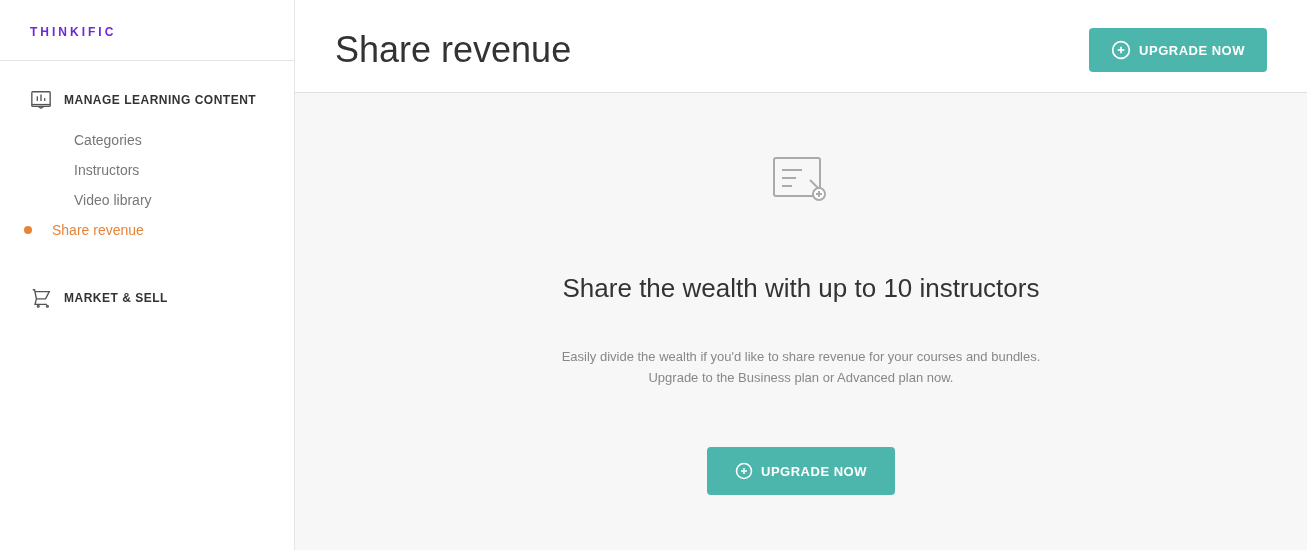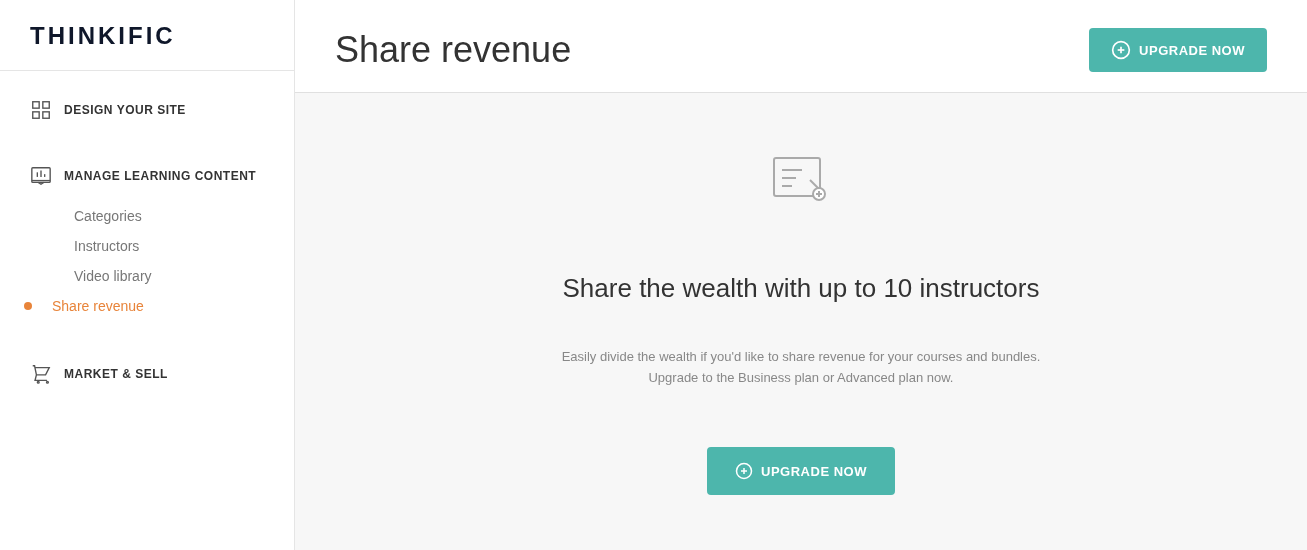--- a/index.html
+++ b/index.html
@@ -24,24 +24,24 @@
       height: 550px;
       overflow: hidden;
     }
 
     .logo-area {
       padding: 22px 30px 20px 30px;
       border-bottom: 1px solid #e5e5e5;
     }
 
     .logo-text {
-      font-size: 24px;
+      font-size: 12px;
       font-weight: 600;
       letter-spacing: 3px;
-      color: #0f172a;
+      color: #6d28d9;
       text-transform: uppercase;
     }
 
     .nav-section {
       padding: 18px 0 6px 0;
     }
 
     .nav-item-main {
       display: flex;
       align-items: center;
@@ -187,31 +187,20 @@
     }
   </style>
 </head>
 <body>
 
 <aside class="sidebar">
   <div class="logo-area">
     <span class="logo-text">THINKIFIC</span>
   </div>
 
-  <div class="nav-section">
-    <div class="nav-item-main">
-      <svg class="nav-icon" viewBox="0 0 24 24" fill="none" stroke="#555" stroke-width="1.5">
-        <rect x="3" y="3" width="7" height="7"></rect>
-        <rect x="14" y="3" width="7" height="7"></rect>
-        <rect x="3" y="14" width="7" height="7"></rect>
-        <rect x="14" y="14" width="7" height="7"></rect>
-      </svg>
-      <span class="nav-item-label">DESIGN YOUR SITE</span>
-    </div>
-  </div>
 
   <div class="nav-section">
     <div class="nav-item-main">
       <svg class="nav-icon" viewBox="0 0 24 24" fill="none" stroke="#555" stroke-width="1.5">
         <rect x="2" y="3" width="20" height="16" rx="1"></rect>
         <line x1="8" y1="8" x2="8" y2="13"></line>
         <line x1="12" y1="6" x2="12" y2="13"></line>
         <line x1="16" y1="10" x2="16" y2="13"></line>
         <line x1="2" y1="17" x2="22" y2="17"></line>
         <path d="M9 19 L12 21 L15 19"></path>

